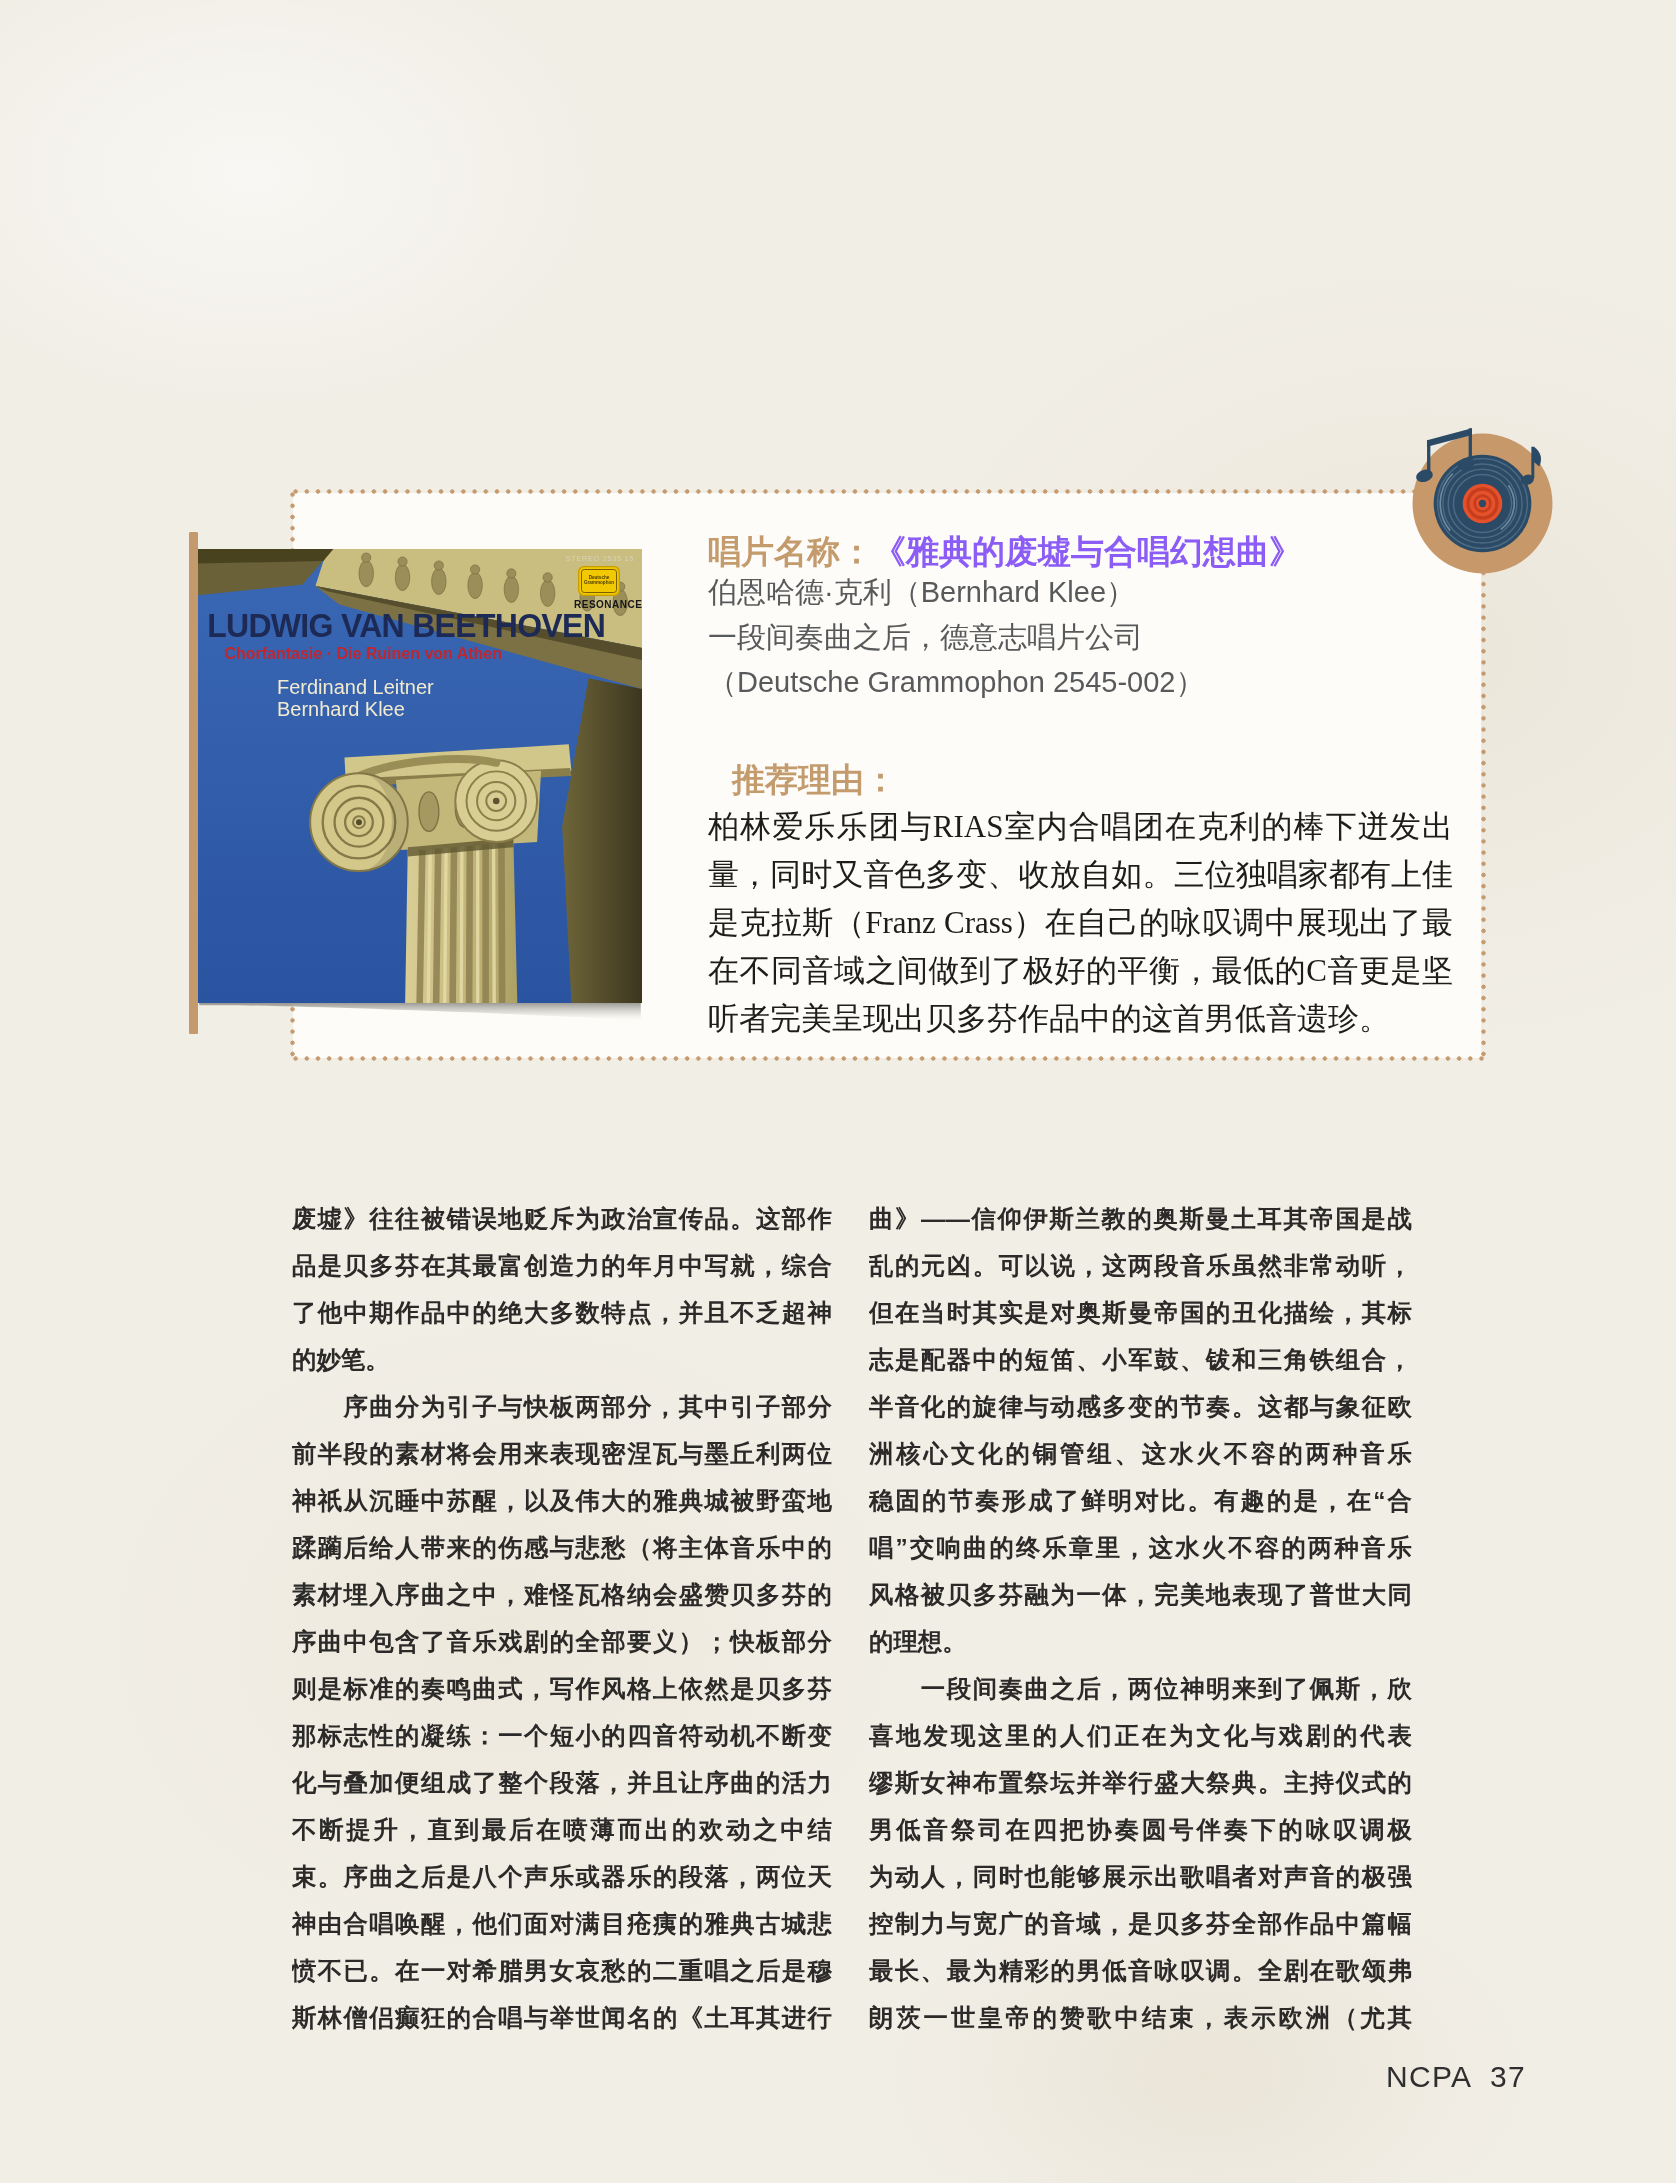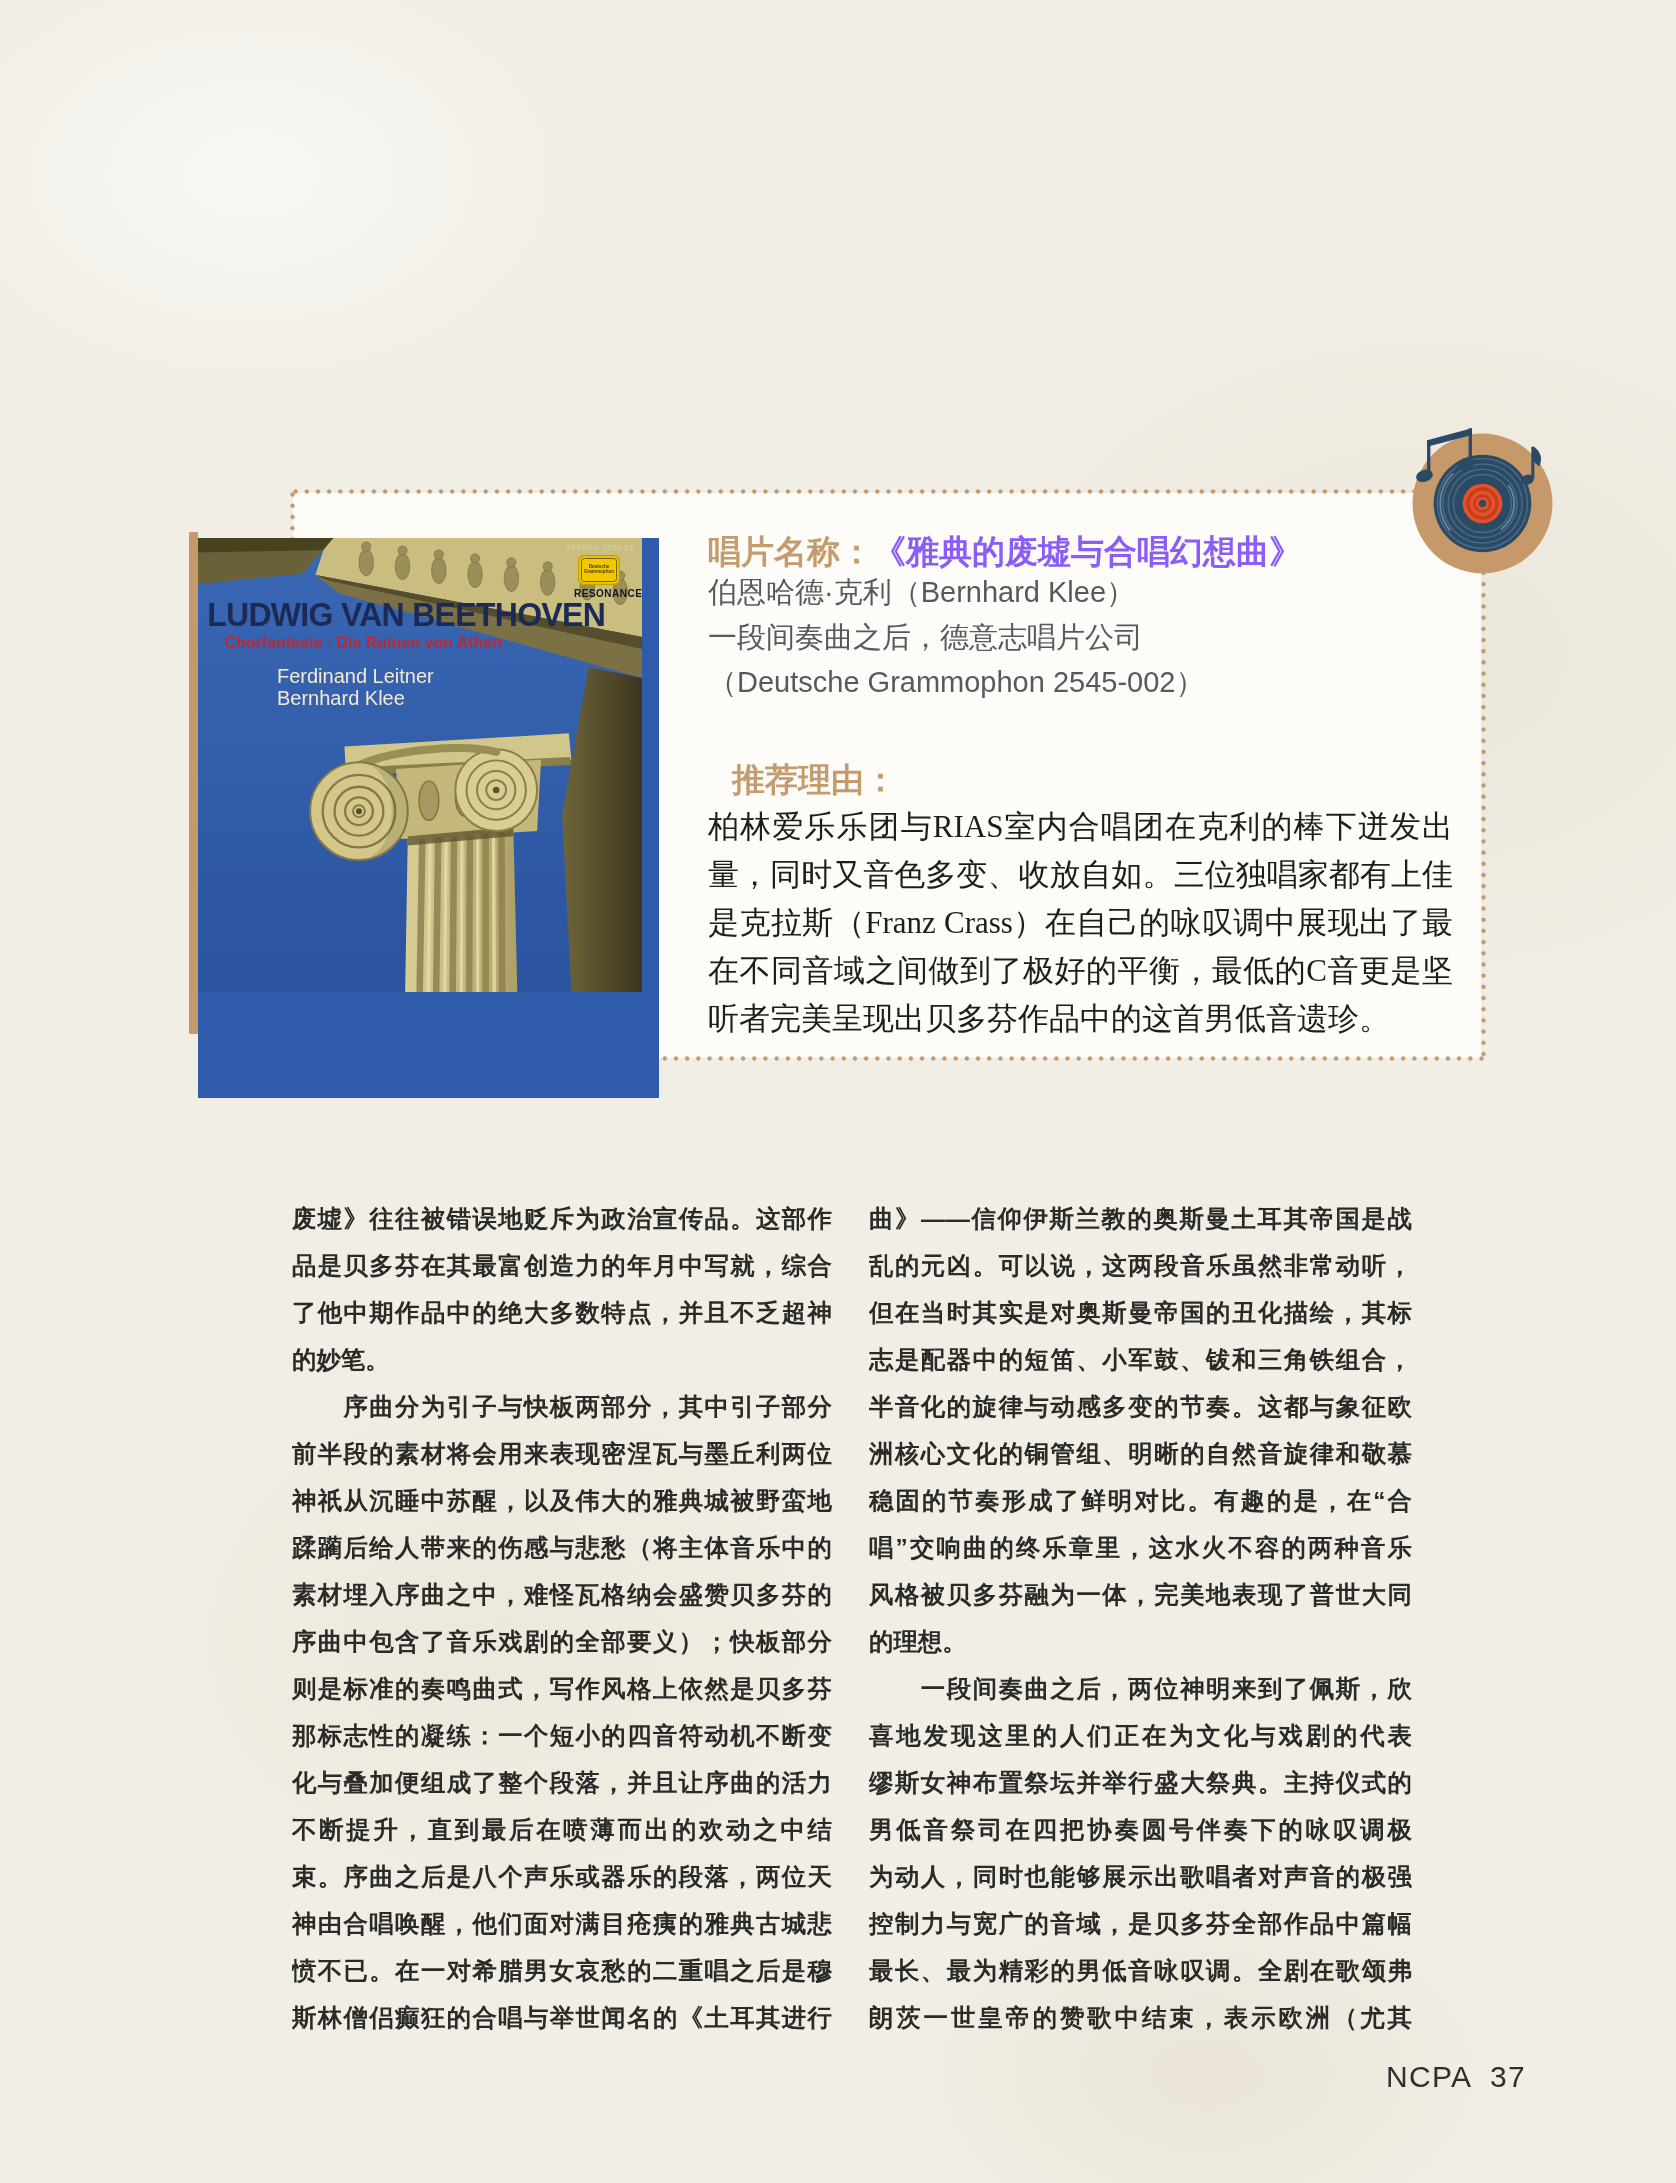--- a/index.html
+++ b/index.html
@@ -14,21 +14,21 @@
   
   .box-bg{position:absolute;left:293px;top:493px;width:1188px;height:565px;background:#fdfcf8;z-index:1;}
   .dot-h{position:absolute;height:5.3px;z-index:2;background-image:radial-gradient(circle,#c59a6f 2px,rgba(0,0,0,0) 2.6px);background-size:11.2px 5.3px;background-repeat:repeat-x;}
   .dot-v{position:absolute;width:5.3px;z-index:2;background-image:radial-gradient(circle,#c59a6f 2px,rgba(0,0,0,0) 2.6px);background-size:5.3px 11.2px;background-repeat:repeat-y;}
   .dot-top{left:290px;top:489px;width:1196px;}
   .dot-bottom{left:290px;top:1056px;width:1196px;}
   .dot-left{left:290px;top:489px;height:572px;}
   .dot-right{left:1481px;top:489px;height:572px;}
   
   .spine-bar{position:absolute;left:189px;top:532px;width:9.2px;height:502px;background:#c49a6c;z-index:3;border-radius:1.3px;}
-  .album{position:absolute;left:198px;top:538px;width:444px;height:560px;z-index:4;overflow:hidden;background:#2e5cab;padding-left:17px;}
+  .album{position:absolute;left:198px;top:549px;width:444px;height:454px;z-index:4;overflow:hidden;background:#2e5cab;}
   .album svg{position:absolute;left:0;top:0;}
   .al-stereo{position:absolute;left:284px;top:5.3px;width:152px;text-align:right;font-size:7.3px;letter-spacing:0.7px;color:#d8d2b6;z-index:5;}
   .al-dg{position:absolute;left:380px;top:17px;width:42px;height:30px;background:#f2c800;border-radius:6px;z-index:5;box-shadow:inset 0 0 0 1.3px #c79d00;}
   .al-dg .inner{position:absolute;left:3.3px;top:3.3px;right:3.3px;bottom:3.3px;border:1px solid #7a6000;border-radius:3.3px;display:flex;align-items:center;justify-content:center;text-align:center;font-size:4.6px;line-height:4.6px;color:#4c3c00;font-weight:bold;}
   .al-res{position:absolute;left:376px;top:50px;font-size:10px;font-weight:800;letter-spacing:0.5px;color:#15151a;z-index:5;}
   .al-title{position:absolute;left:9.2px;top:58px;font-size:32px;font-weight:bold;letter-spacing:-0.7px;white-space:nowrap;color:#1c2a55;z-index:5;transform:scaleY(1.04);transform-origin:left top;}
   .al-sub{position:absolute;left:26.4px;top:96px;font-size:16px;font-weight:bold;white-space:nowrap;color:#bf2730;z-index:5;}
   .al-cond{position:absolute;left:34px;top:127px;font-size:20px;font-weight:normal;line-height:22px;color:#f2ebd0;z-index:5;margin-left:45px;}
   .curl{position:absolute;left:198px;top:1002px;z-index:3;}
   
@@ -249,21 +249,21 @@
     <div class="ln">愤不已。在一对希腊男女哀愁的二重唱之后是穆</div>
     <div class="ln">斯林僧侣癫狂的合唱与举世闻名的《土耳其进行</div>
   </div>
 
   <div class="col col-r">
     <div class="ln">曲》——信仰伊斯兰教的奥斯曼土耳其帝国是战</div>
     <div class="ln">乱的元凶。可以说，这两段音乐虽然非常动听，</div>
     <div class="ln">但在当时其实是对奥斯曼帝国的丑化描绘，其标</div>
     <div class="ln">志是配器中的短笛、小军鼓、钹和三角铁组合，</div>
     <div class="ln">半音化的旋律与动感多变的节奏。这都与象征欧</div>
-    <div class="ln">洲核心文化的铜管组、明晰的自然音旋律和敬慕</div>
+    <div class="ln">洲核心文化的铜管组、这水火不容的两种音乐</div>
     <div class="ln">稳固的节奏形成了鲜明对比。有趣的是，在“合</div>
     <div class="ln">唱”交响曲的终乐章里，这水火不容的两种音乐</div>
     <div class="ln">风格被贝多芬融为一体，完美地表现了普世大同</div>
     <div class="ln pend">的理想。</div>
     <div class="ln">　　一段间奏曲之后，两位神明来到了佩斯，欣</div>
     <div class="ln">喜地发现这里的人们正在为文化与戏剧的代表</div>
     <div class="ln">缪斯女神布置祭坛并举行盛大祭典。主持仪式的</div>
     <div class="ln">男低音祭司在四把协奏圆号伴奏下的咏叹调极</div>
     <div class="ln">为动人，同时也能够展示出歌唱者对声音的极强</div>
     <div class="ln">控制力与宽广的音域，是贝多芬全部作品中篇幅</div>

